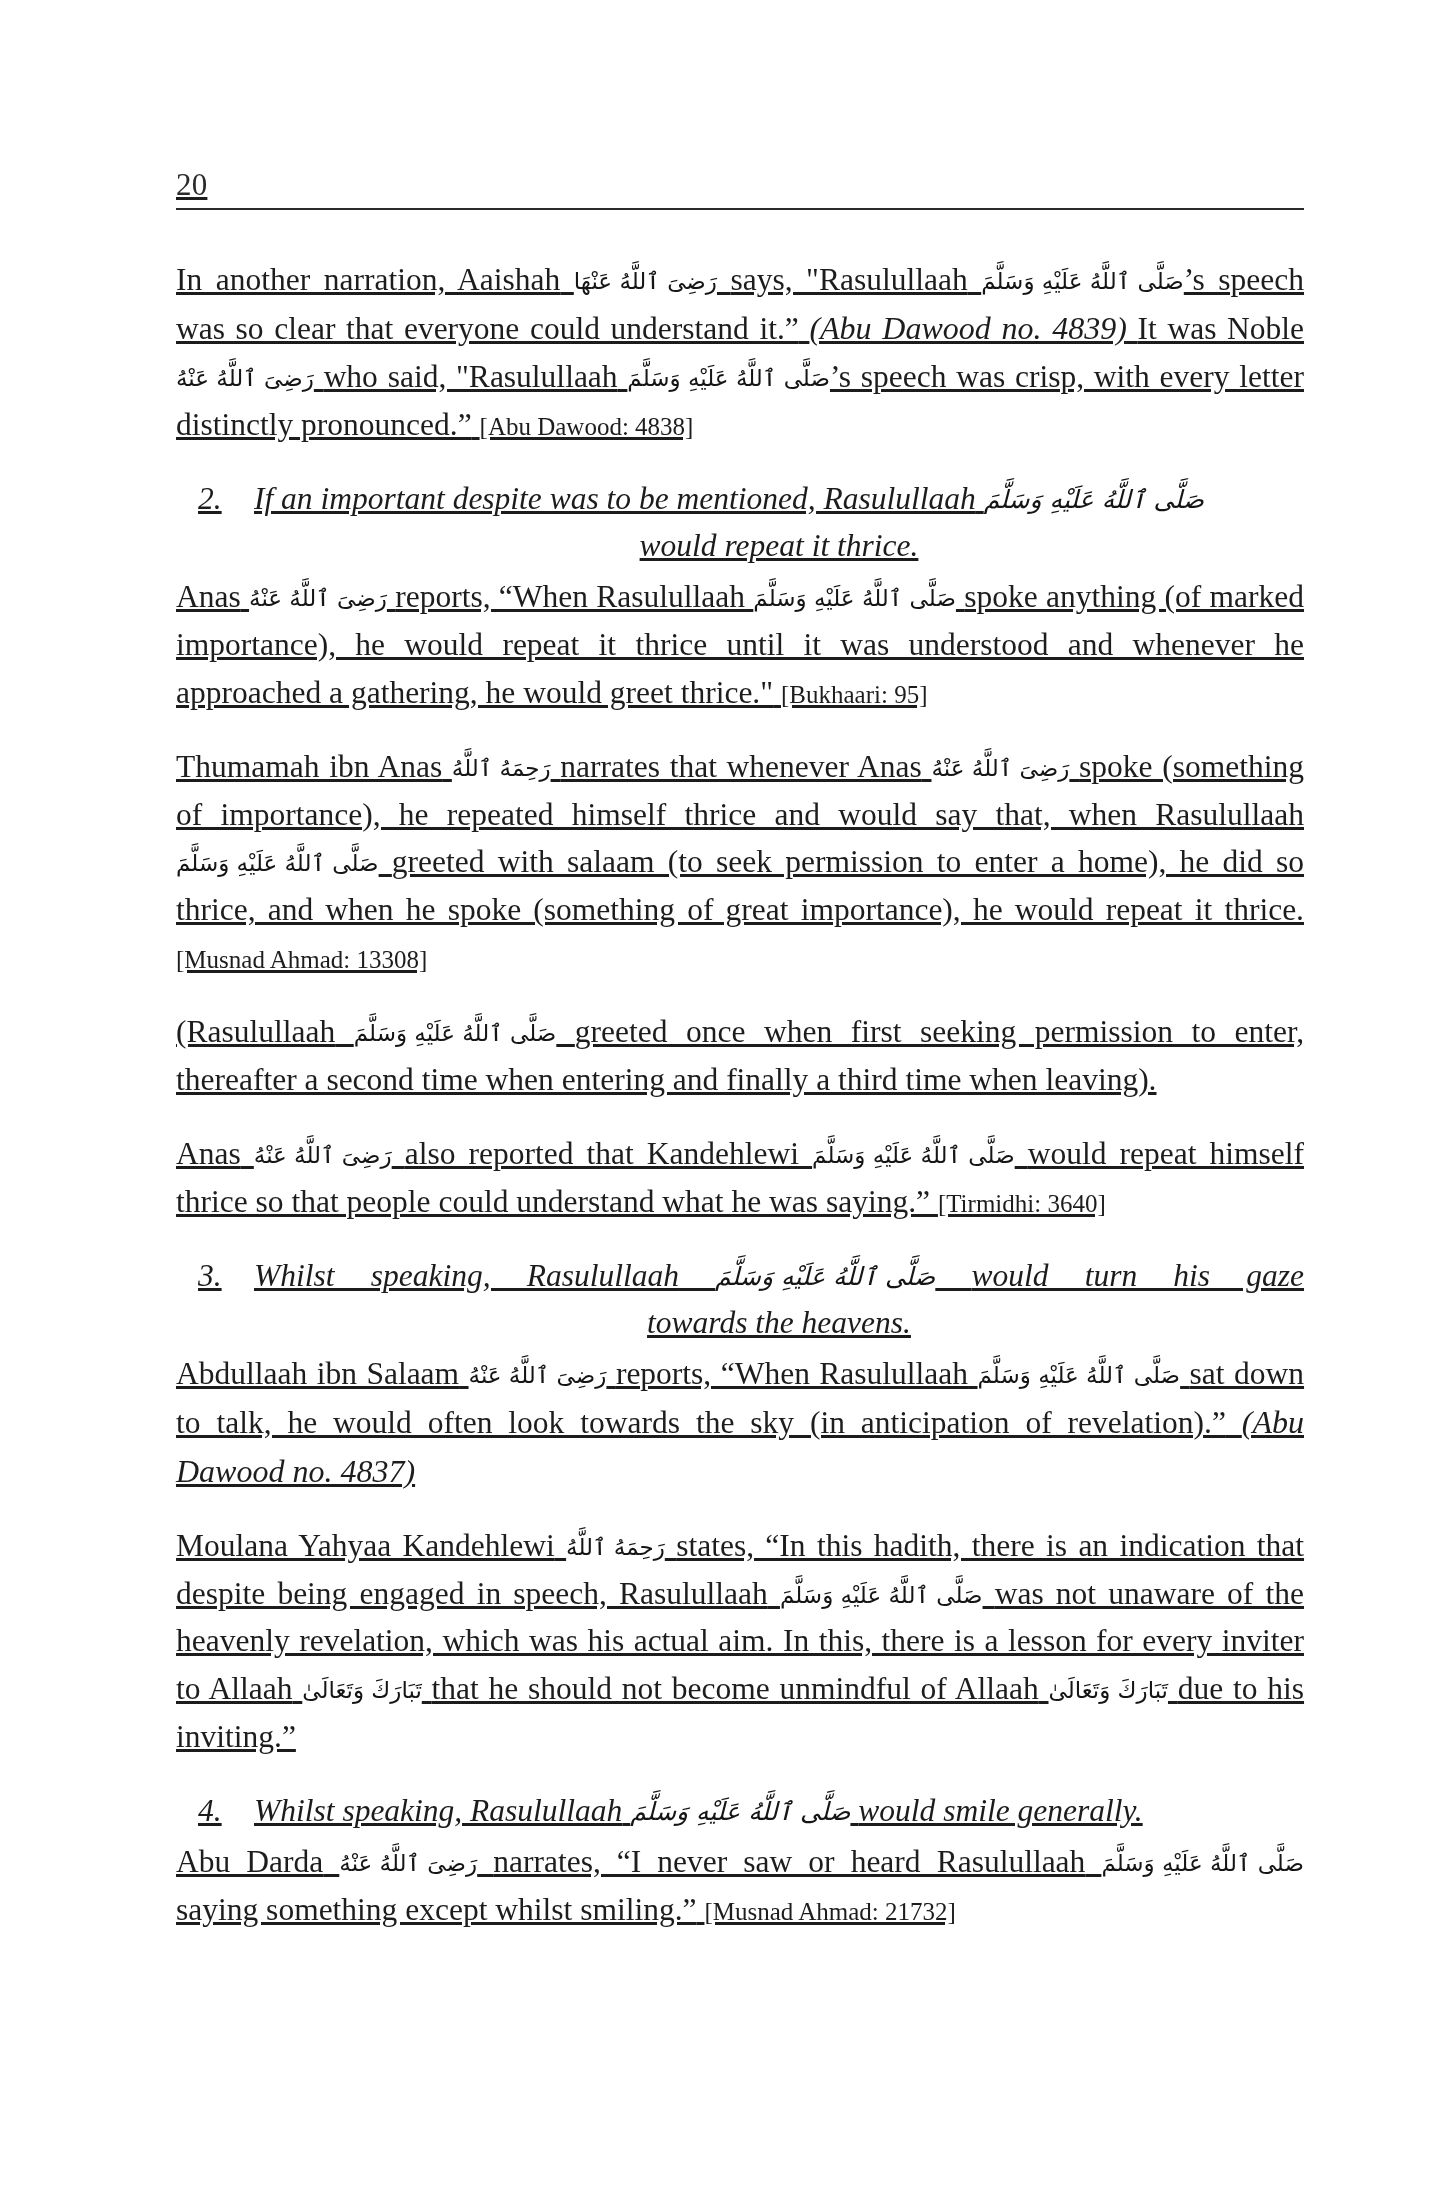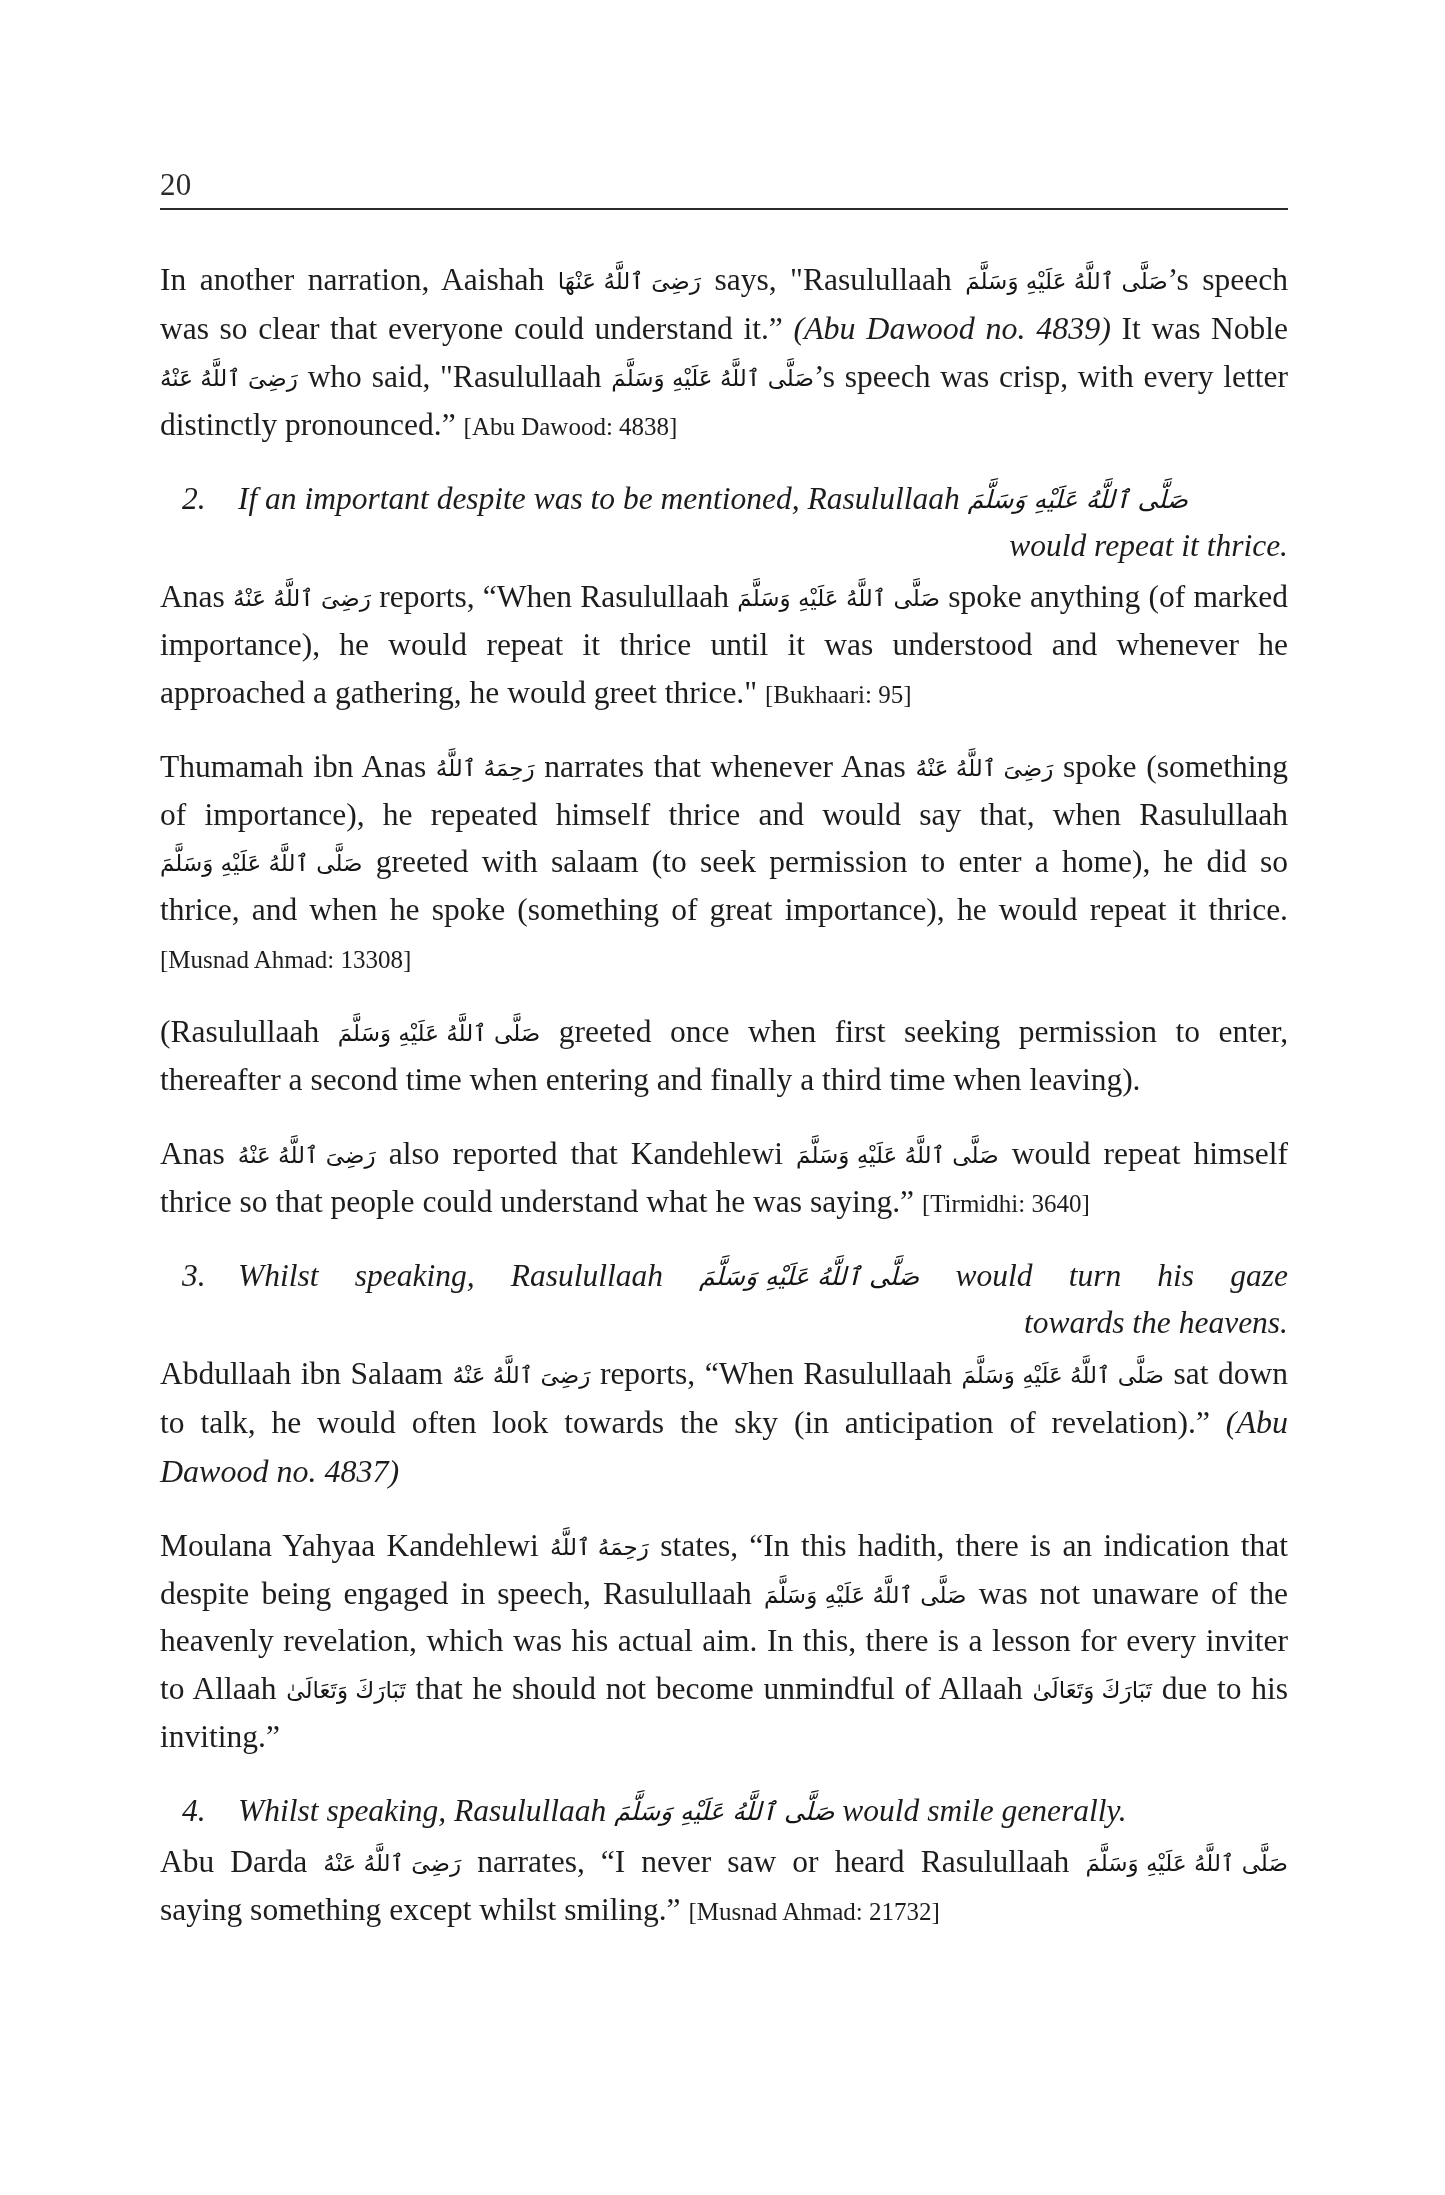--- a/index.html
+++ b/index.html
@@ -17,23 +17,24 @@
   }
   .page {
     position: absolute;
     left: 0; top: 0;
     width: 1445px;
     height: 2195px;
     background: #fff;
   }
   .content {
     position: absolute;
-    left: 160px;
+    left: 176px;
     top: 168px;
     width: 1128px;
+    text-decoration: underline;
   }
 
   
   .runhead {
     display: flex;
     align-items: baseline;
     justify-content: space-between;
     font-size: 31px;
     line-height: 1.1;
     color: #2a2a2a;
@@ -106,21 +107,21 @@
   }
   .numitem .itext {
     font-size: 31.5px;
     font-style: italic;
     line-height: 1.5;
     flex: 1 1 auto;
     text-align: justify;
   }
   .numitem .itext .lastline {
     display: block;
-    text-align: right;
+    text-align: center;
   }
   .numitem.justified .itext > .l1 {
     display: block;
     text-align: justify;
     text-align-last: justify;
   }
 </style>
 </head>
 <body>
 

